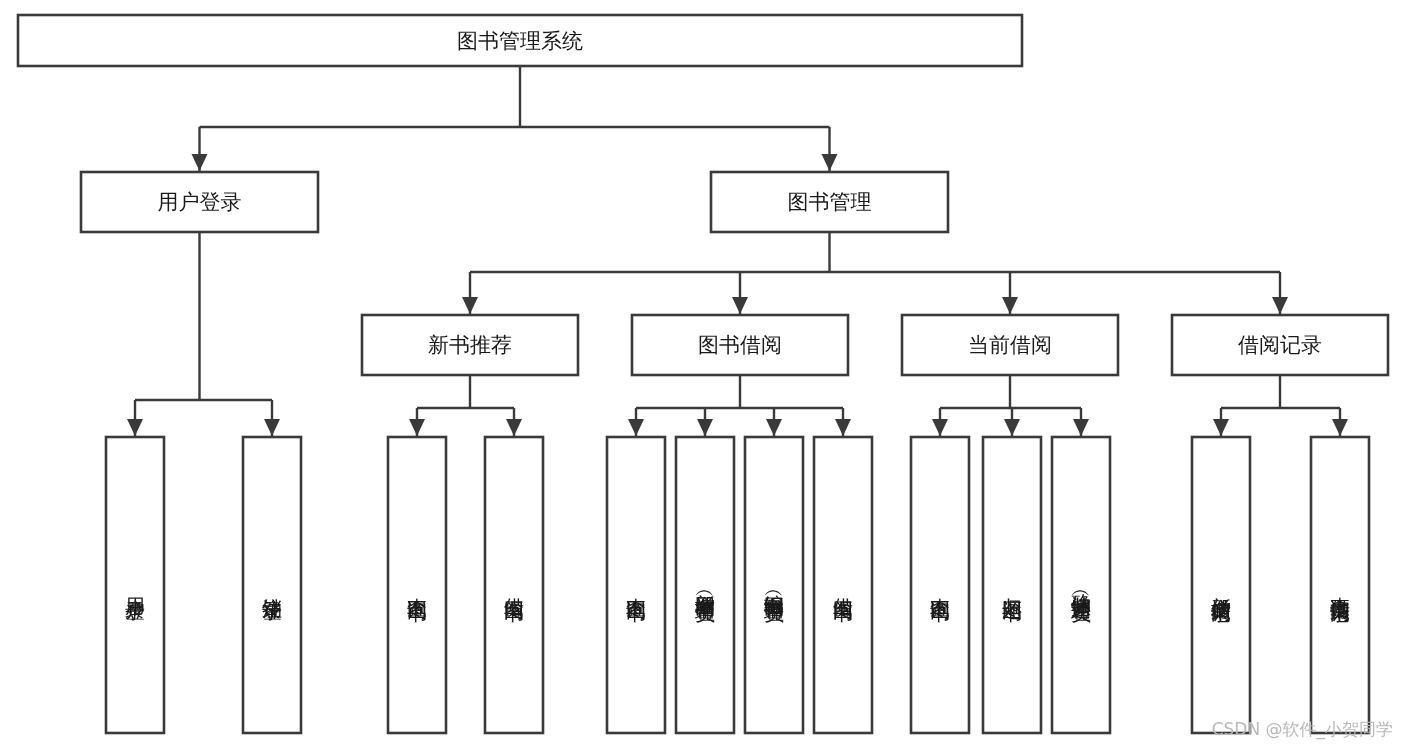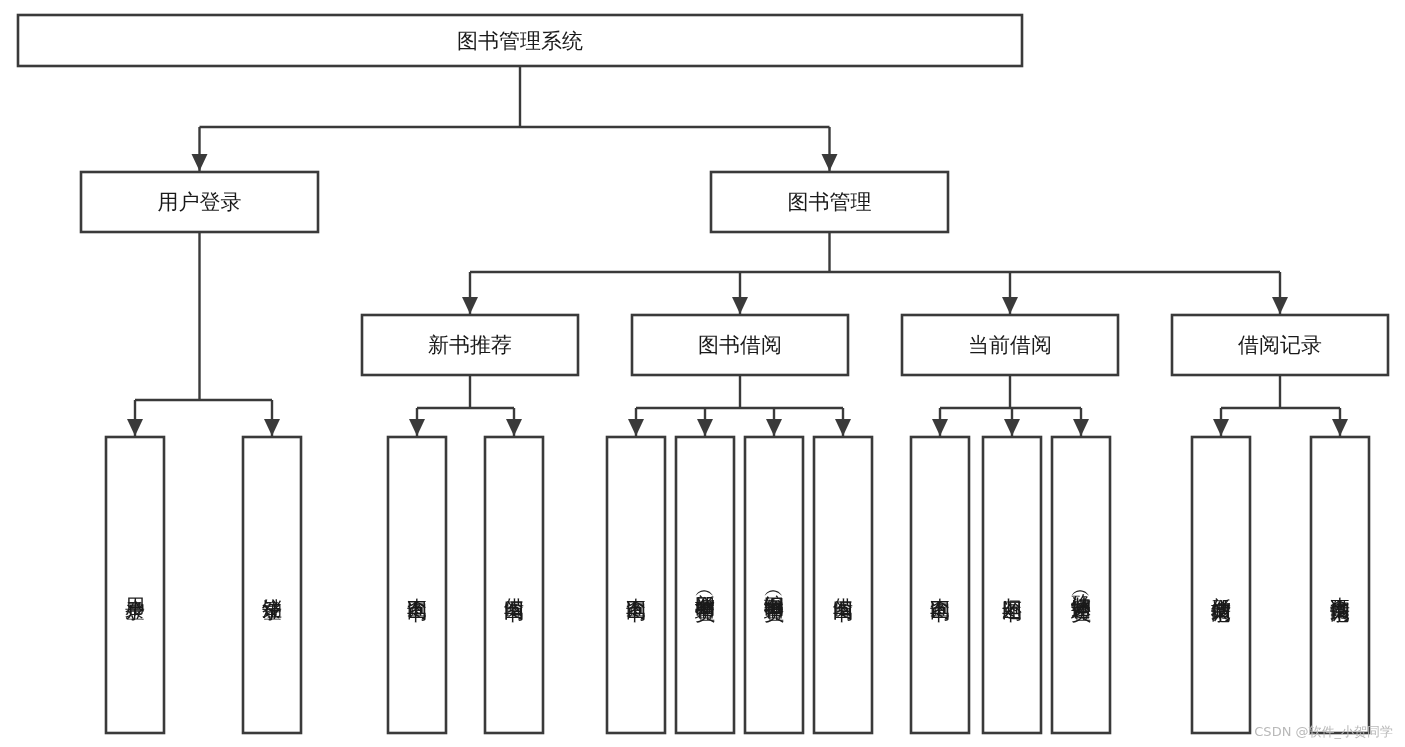--- a/index.html
+++ b/index.html
@@ -64,21 +64,21 @@
     color: #1a1a1a;
     letter-spacing: 1.5px;
     white-space: nowrap;
     pointer-events: none;
   }
   .watermark {
     position: absolute;
     right: 12px;
     bottom: 6px;
     font-family: "DejaVu Sans", "Liberation Sans", sans-serif;
-    font-size: 13px;
+    font-size: 17px;
     color: #b9b9b9;
     white-space: nowrap;
   }
 </style>
 </head>
 <body>
 
 <div id="diagram-root">
 
   <svg class="diagram-canvas" viewBox="0 0 1405 747">

